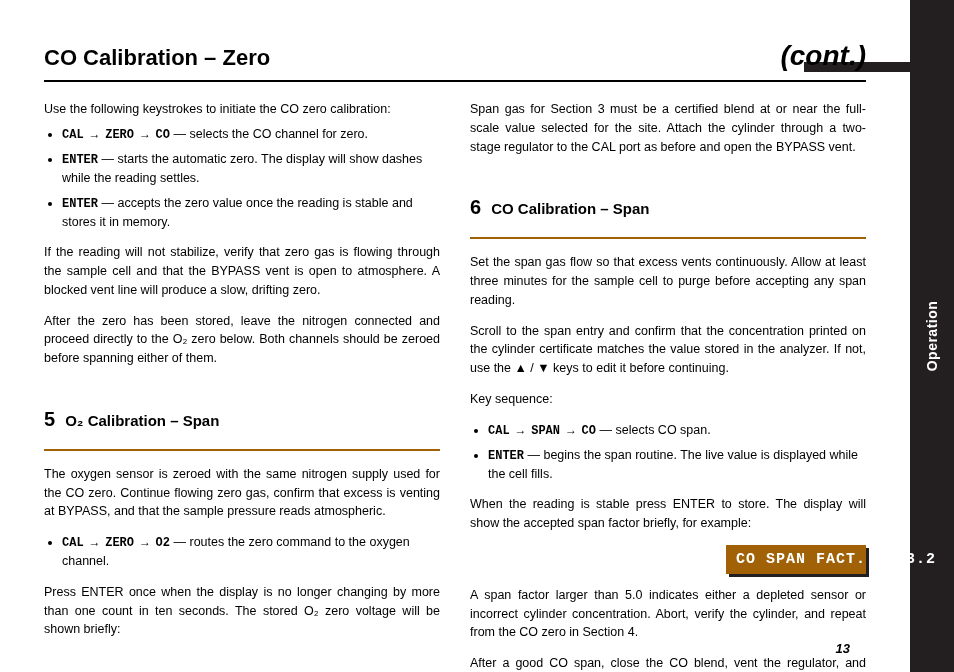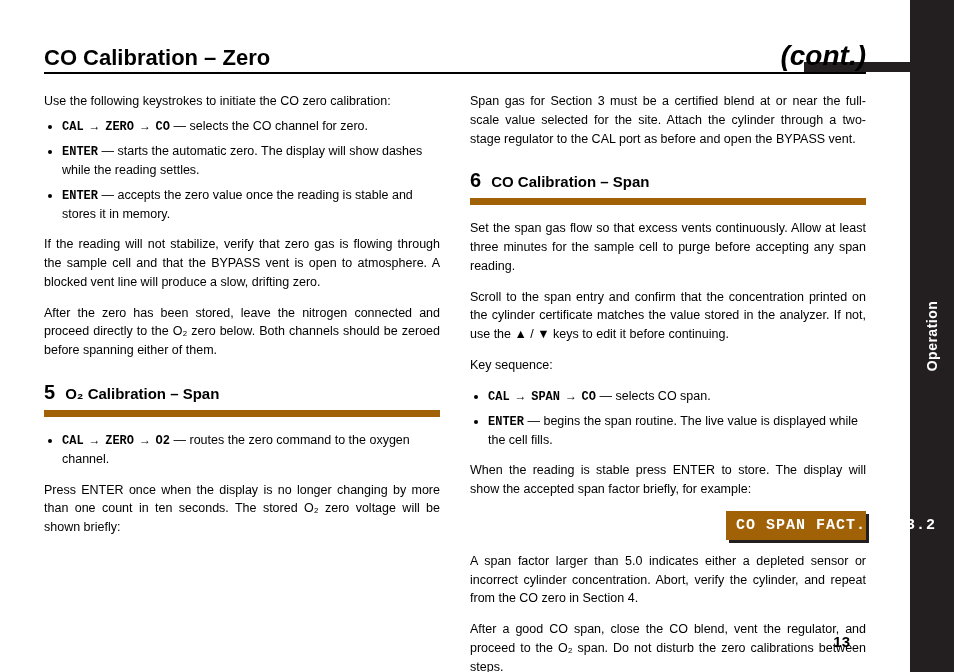--- a/index.html
+++ b/index.html
@@ -40,20 +40,21 @@
     padding:40px 44px 30px 44px;
   }
   .columns {
     display:flex;
     gap:30px;
     height:100%;
   }
   .col { flex:1 1 0; min-width:0; }
   .page-title {
     border-bottom:2px solid #000;
+    padding-bottom:8px;
     margin-bottom:18px;
     display:flex;
     align-items:baseline;
     justify-content:space-between;
     gap:16px;
   }
   .page-title .ptl { font-size:22px; font-weight:700; text-align:left; flex:1; }
   .page-title .ptr { font-size:28px; font-weight:700; font-style:italic; text-align:right; }
   .corner-black {
     position:absolute;
@@ -61,47 +62,48 @@
     right:44px;
     height:10px;
     width:106px;
     background:#231f20;
   }
   p { margin:0 0 12px 0; font-size:12.5px; line-height:1.5; text-align:justify; }
   ul { margin:0 0 12px 0; padding-left:18px; font-size:12.5px; line-height:1.5; }
   ul li { margin-bottom:6px; }
   .mono-step { font-family:"Courier New", monospace; font-weight:600; font-size:12px; }
   .sec-head {
-    border-bottom:7px solid #a16207;
-    padding-bottom:6px;
-    margin:21px 0 14px 0;
+    border-bottom:2px solid #a16207;
+    padding-bottom:18px;
+    margin:40px 0 14px 0;
     font-weight:700;
     font-size:15px;
   }
   .sec-num { font-size:20px; margin-right:10px; }
   .intro-block { margin-bottom:-6px; }
   .lcd-wrap { margin:10px 0 10px auto; width:140px; }
   .lcd {
     background:#a16207;
     color:#fff;
     font-family:"Courier New", monospace;
     font-size:15px;
     letter-spacing:1px;
     padding:6px 10px;
     text-align:right;
     box-shadow:3px 3px 0 #231f20;
     font-weight:700;
     white-space:pre;
   }
   .pgnum {
     position:absolute;
-    bottom:22px;
+    bottom:16px;
     right:60px;
-    font-size:15px;
+    font-size:13px;
     font-weight:700;
+    font-style:italic;
   }
   .after-lcd { margin-top:12px; }
 </style>
 </head>
 <body>
 
 <div class="side-tab">
   <span>Operation</span>
 </div>
 
@@ -124,20 +126,21 @@
         <li><span class="mono-step">CAL → ZERO → CO</span><span> — selects the CO channel for zero.</span></li>
         <li><span class="mono-step">ENTER</span><span> — starts the automatic zero. The display will show dashes while the reading settles.</span></li>
         <li><span class="mono-step">ENTER</span><span> — accepts the zero value once the reading is stable and stores it in memory.</span></li>
       </ul>
       <p>If the reading will not stabilize, verify that zero gas is flowing through the sample cell and that the BYPASS vent is open to atmosphere. A blocked vent line will produce a slow, drifting zero.</p>
       <p>After the zero has been stored, leave the nitrogen connected and proceed directly to the O₂ zero below. Both channels should be zeroed before spanning either of them.</p>
 
       <div class="sec-head">
         <span class="sec-num">5</span><span>O₂ Calibration – Span</span>
       </div>
+      <p>The oxygen sensor is zeroed with the same nitrogen supply used for the CO zero. Continue flowing zero gas, confirm that excess is venting at BYPASS, and that the sample pressure reads atmospheric.</p>
       <ul>
         <li><span class="mono-step">CAL → ZERO → O2</span><span> — routes the zero command to the oxygen channel.</span></li>
       </ul>
       <p>Press ENTER once when the display is no longer changing by more than one count in ten seconds. The stored O₂ zero voltage will be shown briefly:</p>
 
     </div>
 
     <div class="col">
       <p>Span gas for Section 3 must be a certified blend at or near the full-scale value selected for the site. Attach the cylinder through a two-stage regulator to the CAL port as before and open the BYPASS vent.</p>
 

